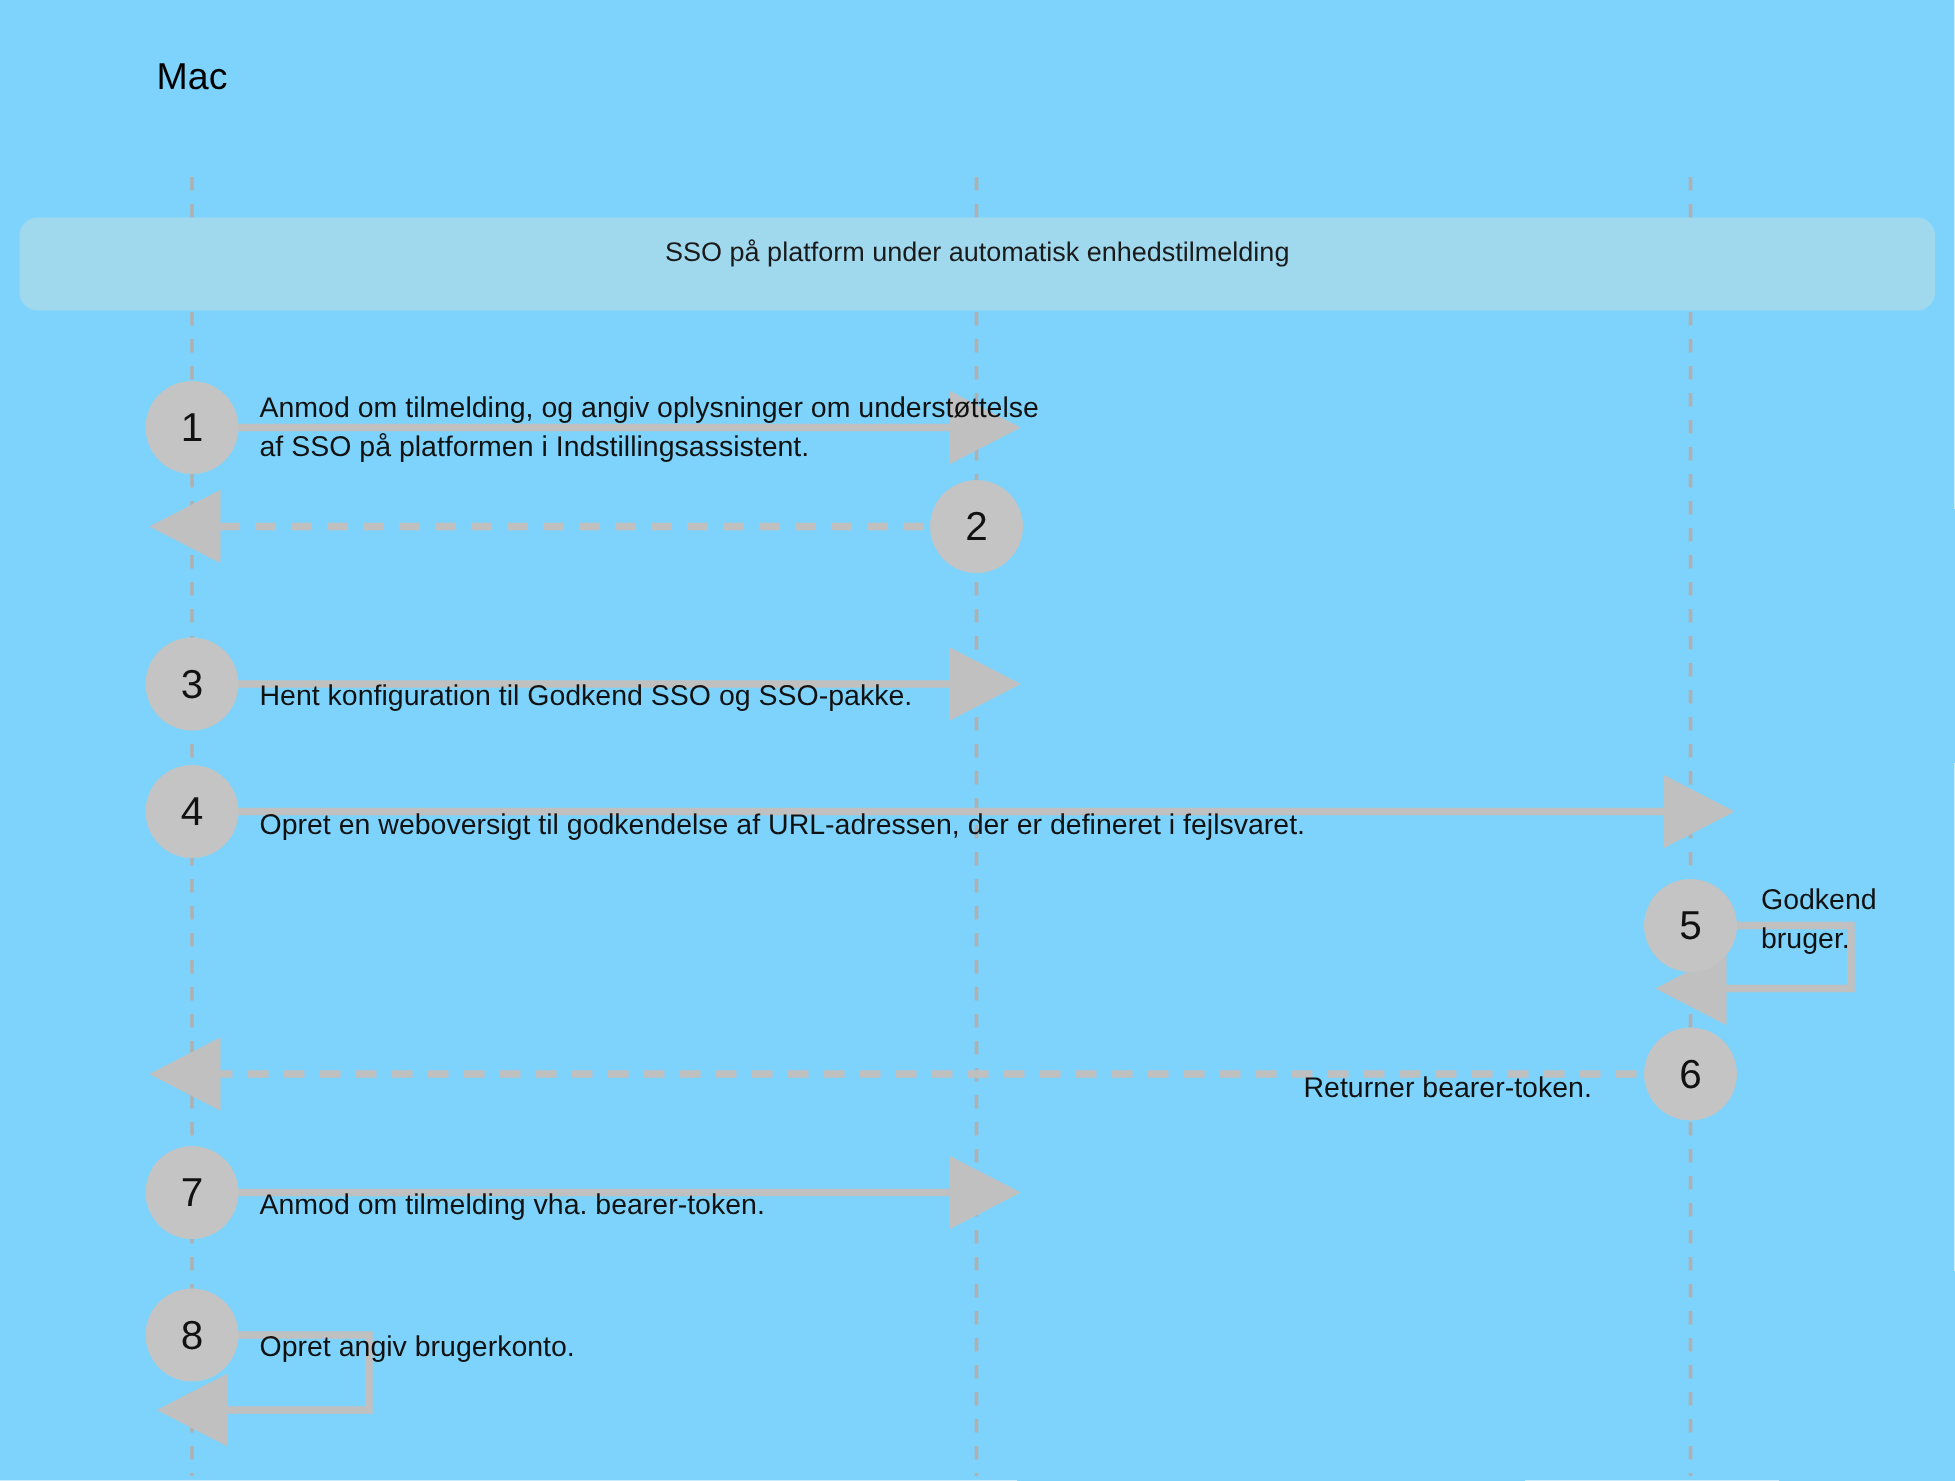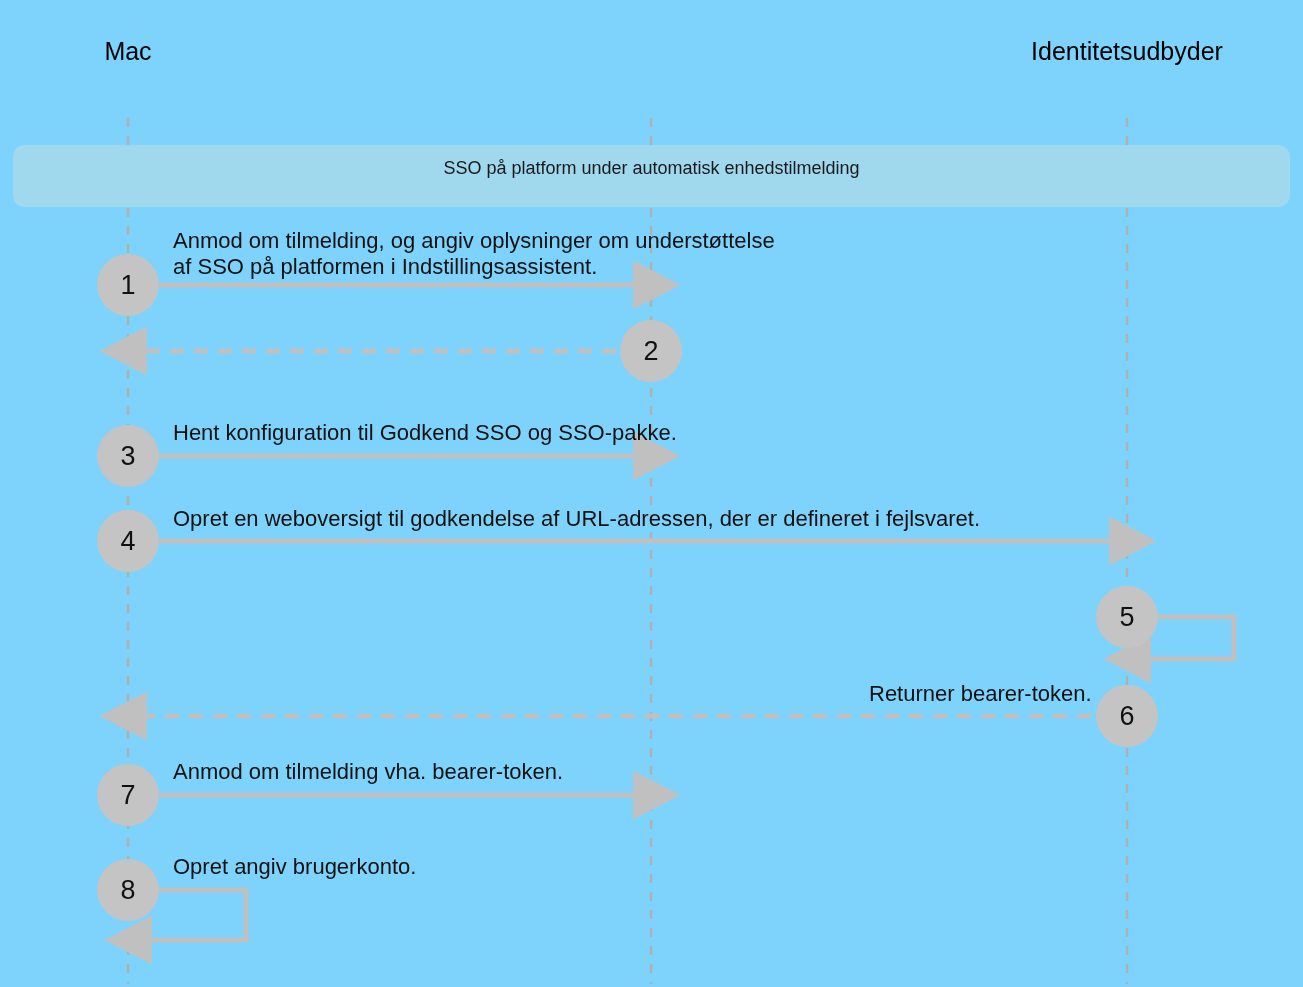--- a/index.html
+++ b/index.html
@@ -45,35 +45,35 @@
   }
   .step-num {
     position: absolute;
     width: 62px;
     text-align: center;
     font-size: 27px;
     color: #111111;
   }
   .msg-label {
     position: absolute;
-    font-size: 22px;
+    font-size: 19px;
     color: #111111;
     line-height: 26px;
     white-space: pre-line;
+    margin-top: 32px;
   }
 </style>
 </head>
 <body>
 
 <div id="diagram-root">
 
   <div class="actor-label" style="left:28px; top:36px; width:200px;">Mac</div>
 
 
-  <div class="actor-label" style="left:967px; top:36px; width:320px;">Identitetsudbyder</div>
 
   <svg class="layer" viewBox="0 0 1303 987" xmlns="http://www.w3.org/2000/svg">
 
     <g stroke="#b0b0b0" stroke-width="2.4" stroke-dasharray="9 9" fill="none">
       <line x1="128" y1="118" x2="128" y2="984"></line>
       <line x1="651" y1="118" x2="651" y2="984"></line>
       <line x1="1127" y1="118" x2="1127" y2="984"></line>
     </g>
 
     <rect x="13" y="145" width="1277" height="62" rx="12" ry="12" fill="#a0d8ee"></rect>
@@ -125,20 +125,22 @@
   <div class="step-num" style="left:97px; top:875px;">8</div>
 
   <div class="msg-label" style="left:173px; top:228px; width:620px;">Anmod om tilmelding, og angiv oplysninger om understøttelse
 af SSO på platformen i Indstillingsassistent.</div>
 
 
   <div class="msg-label" style="left:173px; top:420px; width:520px;">Hent konfiguration til Godkend SSO og SSO-pakke.</div>
 
   <div class="msg-label" style="left:173px; top:506px; width:900px;">Opret en weboversigt til godkendelse af URL-adressen, der er defineret i fejlsvaret.</div>
 
+  <div class="msg-label" style="left:1174px; top:556px; width:130px;">Godkend
+bruger.</div>
 
   <div class="msg-label" style="left:173px; top:759px; width:500px;">Anmod om tilmelding vha. bearer-token.</div>
 
   <div class="msg-label" style="left:869px; top:681px; width:240px;">Returner bearer-token.</div>
 
   <div class="msg-label" style="left:173px; top:854px; width:400px;">Opret angiv brugerkonto.</div>
 
 </div>
 
 </body></html>

